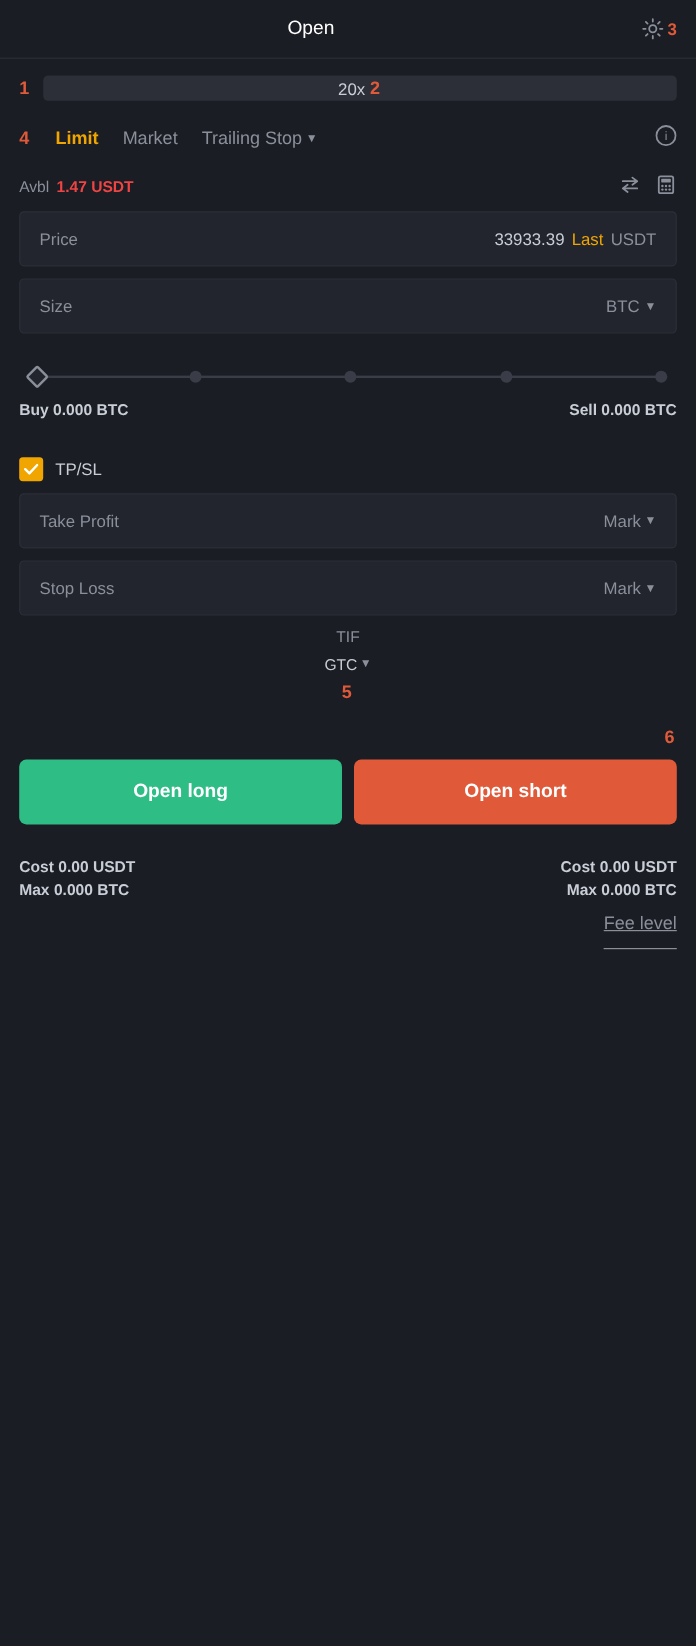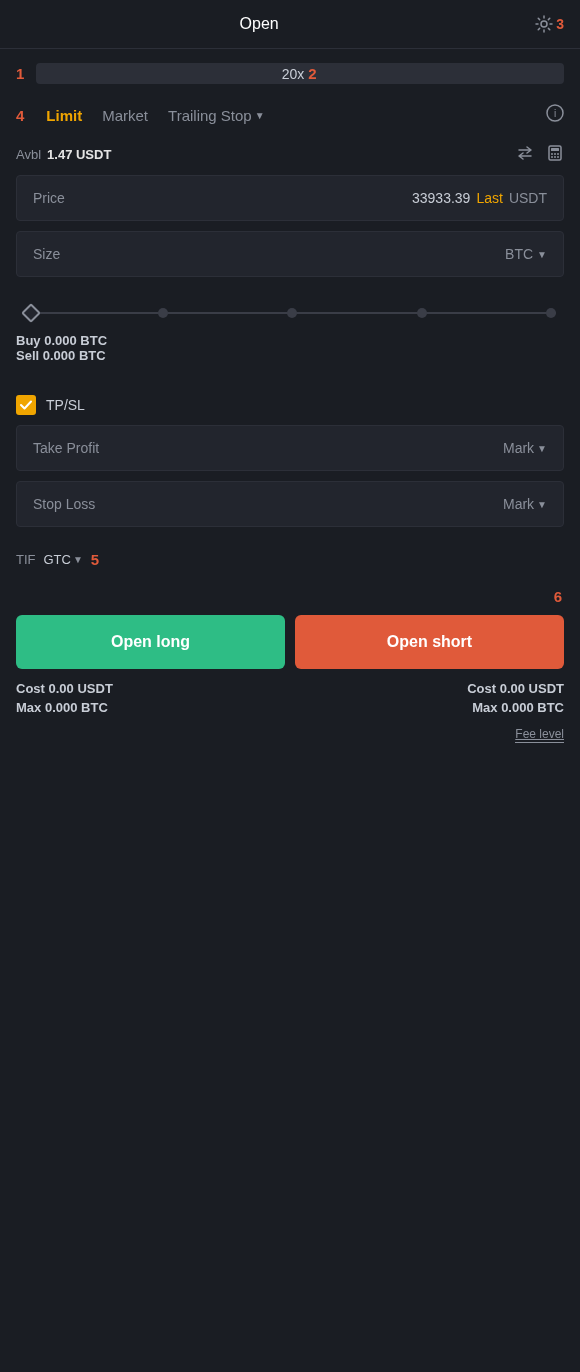--- a/index.html
+++ b/index.html
@@ -132,21 +132,21 @@
       display: flex;
       align-items: center;
       margin: 18px 16px 10px 16px;
       gap: 6px;
     }
     .avbl-label {
       color: #8a8f9a;
       font-size: 13px;
     }
     .avbl-value {
-      color: #e5e5e5;
+      color: #ef4444;
       font-size: 13px;
       font-weight: bold;
     }
     .avbl-icons {
       margin-left: auto;
       display: flex;
       gap: 12px;
       color: #8a8f9a;
       cursor: pointer;
     }
@@ -189,21 +189,20 @@
 
     
     .slider-container {
       margin: 10px 16px 6px 16px;
       padding: 10px 0;
     }
     .slider-buy-sell {
       display: flex;
       justify-content: space-between;
       margin: 8px 0;
-      flex-direction: column;
     }
     .slider-buy {
       color: #8a8f9a;
       font-size: 13px;
     }
     .slider-sell {
       color: #8a8f9a;
       font-size: 13px;
     }
     .slider-buy span, .slider-sell span {
@@ -242,22 +241,23 @@
       gap: 3px;
       color: #8a8f9a;
       font-size: 14px;
       cursor: pointer;
     }
 
     
     .tif-row {
       display: flex;
       align-items: center;
-      margin: 24px 16px 20px 16px;
+      margin: 10px 16px 20px 16px;
       gap: 8px;
+      flex-direction: column;
     }
     .tif-label {
       color: #8a8f9a;
       font-size: 13px;
     }
     .tif-dropdown {
       display: flex;
       align-items: center;
       gap: 2px;
       color: #c8cdd6;
@@ -294,21 +294,21 @@
       font-size: 16px;
       font-weight: bold;
       padding: 18px 0;
       cursor: pointer;
     }
 
     
     .cost-row {
       display: flex;
       justify-content: space-between;
-      margin: 12px 16px 4px 16px;
+      margin: 28px 16px 4px 16px;
     }
     .cost-item {
       font-size: 13px;
       color: #8a8f9a;
     }
     .cost-item span {
       color: #c8cdd6;
       font-weight: bold;
     }
     .max-row {
@@ -327,25 +327,25 @@
 
     
     .fee-level-row {
       display: flex;
       justify-content: flex-end;
       margin: 12px 16px 0 16px;
       padding-bottom: 20px;
     }
     .fee-level-link {
       color: #8a8f9a;
-      font-size: 12px;
+      font-size: 15px;
       text-decoration: underline;
       cursor: pointer;
       border-bottom: 1px solid #8a8f9a;
-      padding-bottom: 1px;
+      padding-bottom: 12px;
     }
 
     
     .chevron {
       font-size: 10px;
       color: #8a8f9a;
     }
 
     
     .slider-wrapper {

